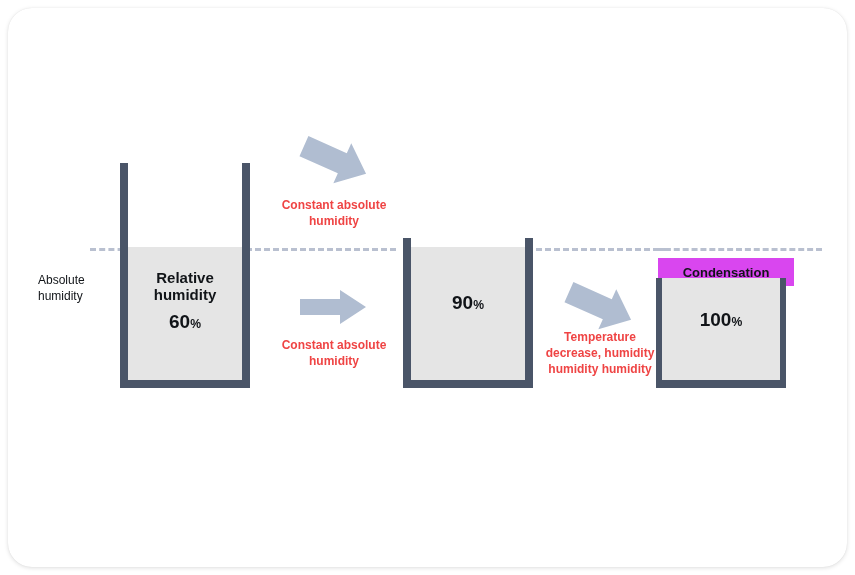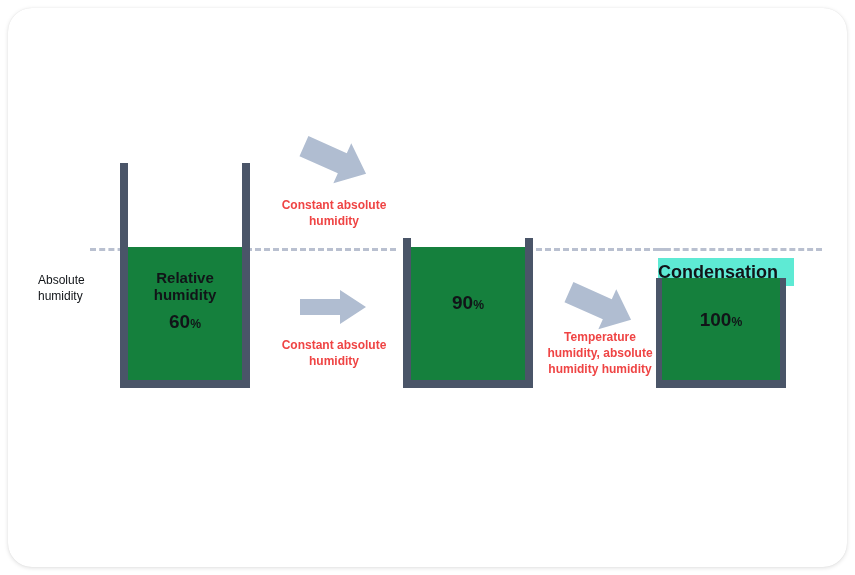--- a/index.html
+++ b/index.html
@@ -60,46 +60,46 @@
     bottom: 0;
     width: 100%;
     height: 8px;
     background: #4a5568;
   }
   .vessel .water {
     position: absolute;
     left: 8px;
     right: 8px;
     bottom: 8px;
-    background: #15803d;
+    background: #e5e5e5;
   }
   .vessel .water-label {
     position: absolute;
     left: 0;
     width: 100%;
     text-align: center;
     color: #111418;
     font-weight: bold;
     line-height: 1.16;
   }
   .pct-small {
     font-size: 0.64em;
     font-weight: bold;
   }
 
   
   #condensation-banner {
     position: absolute;
-    background: #5eead4;
+    background: #d946ef;
     color: #111418;
     font-weight: bold;
-    font-size: 18px;
+    font-size: 13px;
     display: flex;
     align-items: center;
-    justify-content: flex-start;
+    justify-content: center;
   }
 
   
   .arrow {
     position: absolute;
   }
   .arrow svg { display: block; }
 
   
   .caption {
@@ -206,18 +206,18 @@
       <div>humidity</div>
     </div>
 
     <div class="caption" style="left:246px; top:330px; width:160px;">
       <div>Constant absolute</div>
       <div>humidity</div>
     </div>
 
     <div class="caption" style="left:512px; top:322px; width:160px;">
       <div>Temperature</div>
-      <div>humidity, absolute</div>
+      <div>decrease, humidity</div>
       <div>humidity humidity</div>
     </div>
 
   </div>
 </div>
 
 </body></html>

